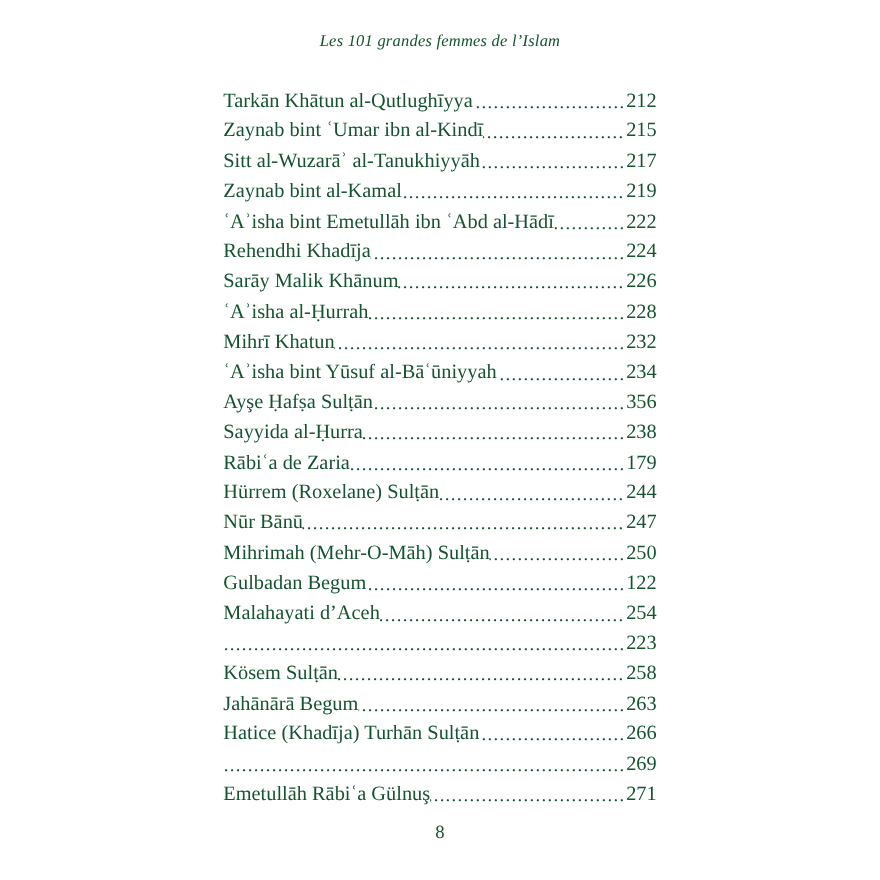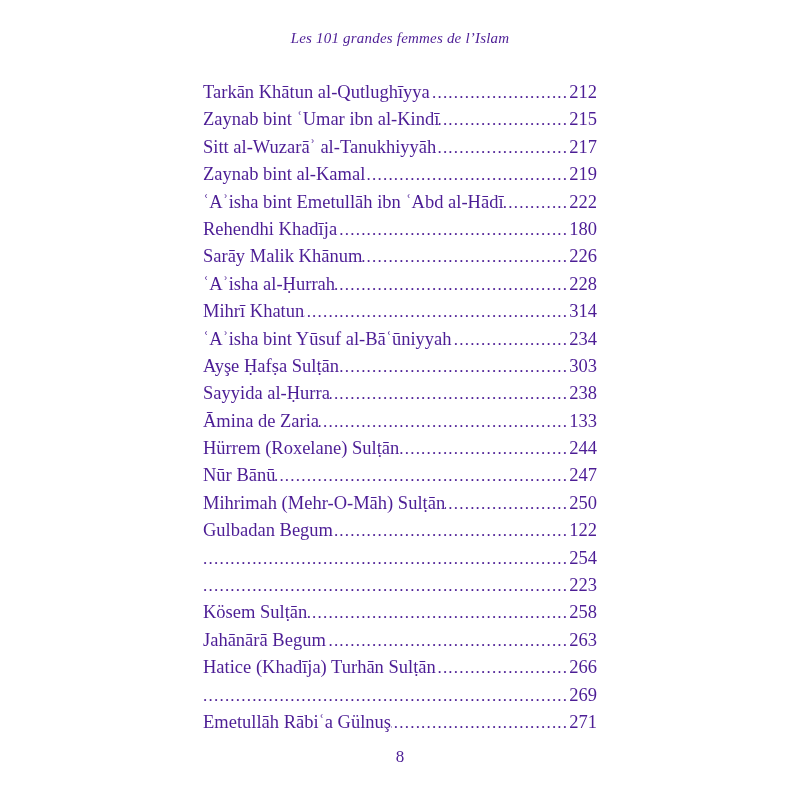--- a/index.html
+++ b/index.html
@@ -1,21 +1,21 @@
 <!DOCTYPE html>
 <html><head>
 <meta charset="utf-8">
 <style>
   html, body { margin: 0; padding: 0; background: #ffffff; }
   .page {
     width: 800px;
     height: 800px;
     background: #ffffff;
     font-family: "Liberation Serif", "DejaVu Serif", serif;
-    color: #4c1d95;
+    color: #14532d;
     overflow: hidden;
     position: relative;
     box-sizing: border-box;
   }
   .running-header {
     padding-top: 30px;
     text-align: center;
     font-style: italic;
     font-size: 15px;
     line-height: 17px;
@@ -85,63 +85,63 @@
 
   <div class="toc-row">
     <span class="toc-title">ʿAʾisha bint Emetullāh ibn ʿAbd al-Hādī</span>
     <span class="dot-leader" aria-hidden="true">................................................................................................................................................................</span>
     <span class="toc-page">222</span>
   </div>
 
   <div class="toc-row">
     <span class="toc-title">Rehendhi Khadīja</span>
     <span class="dot-leader" aria-hidden="true">................................................................................................................................................................</span>
-    <span class="toc-page">180</span>
+    <span class="toc-page">224</span>
   </div>
 
   <div class="toc-row">
     <span class="toc-title">Sarāy Malik Khānum</span>
     <span class="dot-leader" aria-hidden="true">................................................................................................................................................................</span>
     <span class="toc-page">226</span>
   </div>
 
   <div class="toc-row">
     <span class="toc-title">ʿAʾisha al-Ḥurrah</span>
     <span class="dot-leader" aria-hidden="true">................................................................................................................................................................</span>
     <span class="toc-page">228</span>
   </div>
 
   <div class="toc-row">
     <span class="toc-title">Mihrī Khatun</span>
     <span class="dot-leader" aria-hidden="true">................................................................................................................................................................</span>
-    <span class="toc-page">314</span>
+    <span class="toc-page">232</span>
   </div>
 
   <div class="toc-row">
     <span class="toc-title">ʿAʾisha bint Yūsuf al-Bāʿūniyyah</span>
     <span class="dot-leader" aria-hidden="true">................................................................................................................................................................</span>
     <span class="toc-page">234</span>
   </div>
 
   <div class="toc-row">
     <span class="toc-title">Ayşe Ḥafṣa Sulṭān</span>
     <span class="dot-leader" aria-hidden="true">................................................................................................................................................................</span>
-    <span class="toc-page">303</span>
+    <span class="toc-page">356</span>
   </div>
 
   <div class="toc-row">
     <span class="toc-title">Sayyida al-Ḥurra</span>
     <span class="dot-leader" aria-hidden="true">................................................................................................................................................................</span>
     <span class="toc-page">238</span>
   </div>
 
   <div class="toc-row">
-    <span class="toc-title">Āmina de Zaria</span>
-    <span class="dot-leader" aria-hidden="true">................................................................................................................................................................</span>
-    <span class="toc-page">133</span>
+    <span class="toc-title">Rābiʿa de Zaria</span>
+    <span class="dot-leader" aria-hidden="true">................................................................................................................................................................</span>
+    <span class="toc-page">179</span>
   </div>
 
   <div class="toc-row">
     <span class="toc-title">Hürrem (Roxelane) Sulṭān</span>
     <span class="dot-leader" aria-hidden="true">................................................................................................................................................................</span>
     <span class="toc-page">244</span>
   </div>
 
   <div class="toc-row">
     <span class="toc-title">Nūr Bānū</span>
@@ -155,20 +155,21 @@
     <span class="toc-page">250</span>
   </div>
 
   <div class="toc-row">
     <span class="toc-title">Gulbadan Begum</span>
     <span class="dot-leader" aria-hidden="true">................................................................................................................................................................</span>
     <span class="toc-page">122</span>
   </div>
 
   <div class="toc-row">
+    <span class="toc-title">Malahayati d’Aceh</span>
     <span class="dot-leader" aria-hidden="true">................................................................................................................................................................</span>
     <span class="toc-page">254</span>
   </div>
 
   <div class="toc-row">
     <span class="dot-leader" aria-hidden="true">................................................................................................................................................................</span>
     <span class="toc-page">223</span>
   </div>
 
   <div class="toc-row">

